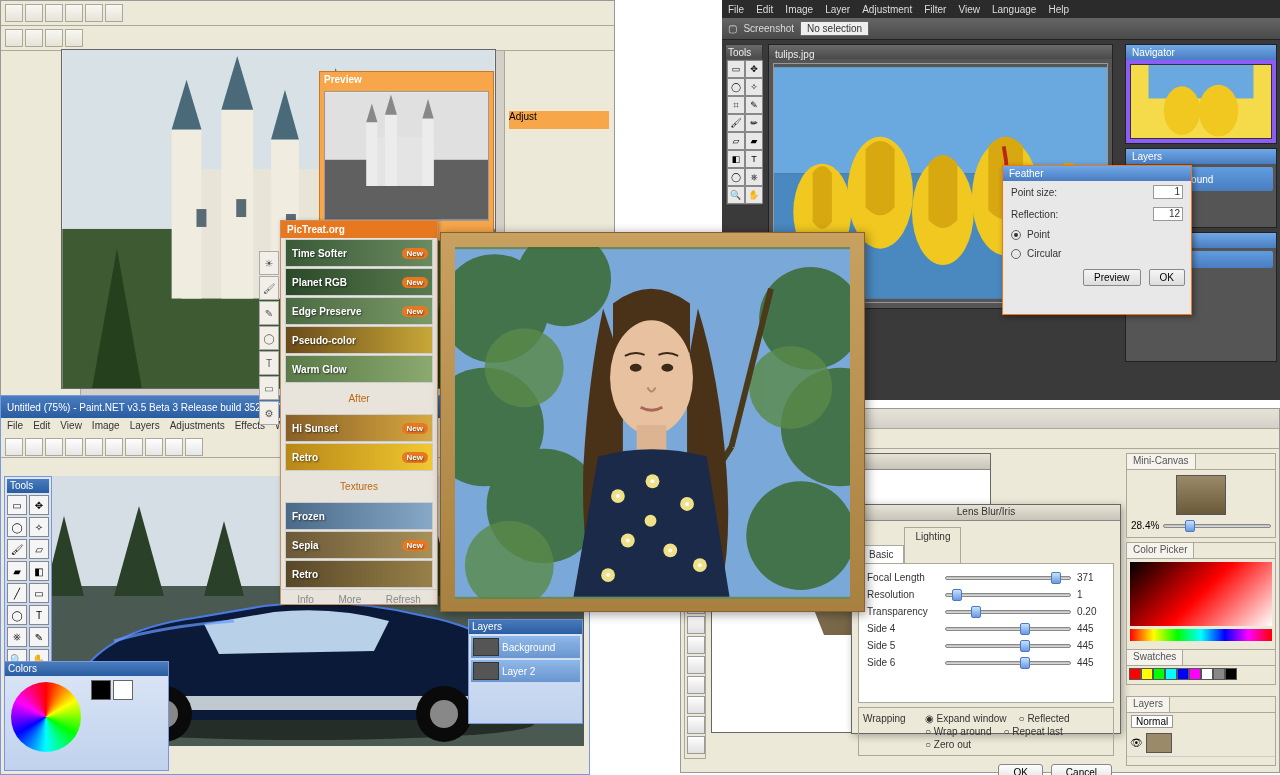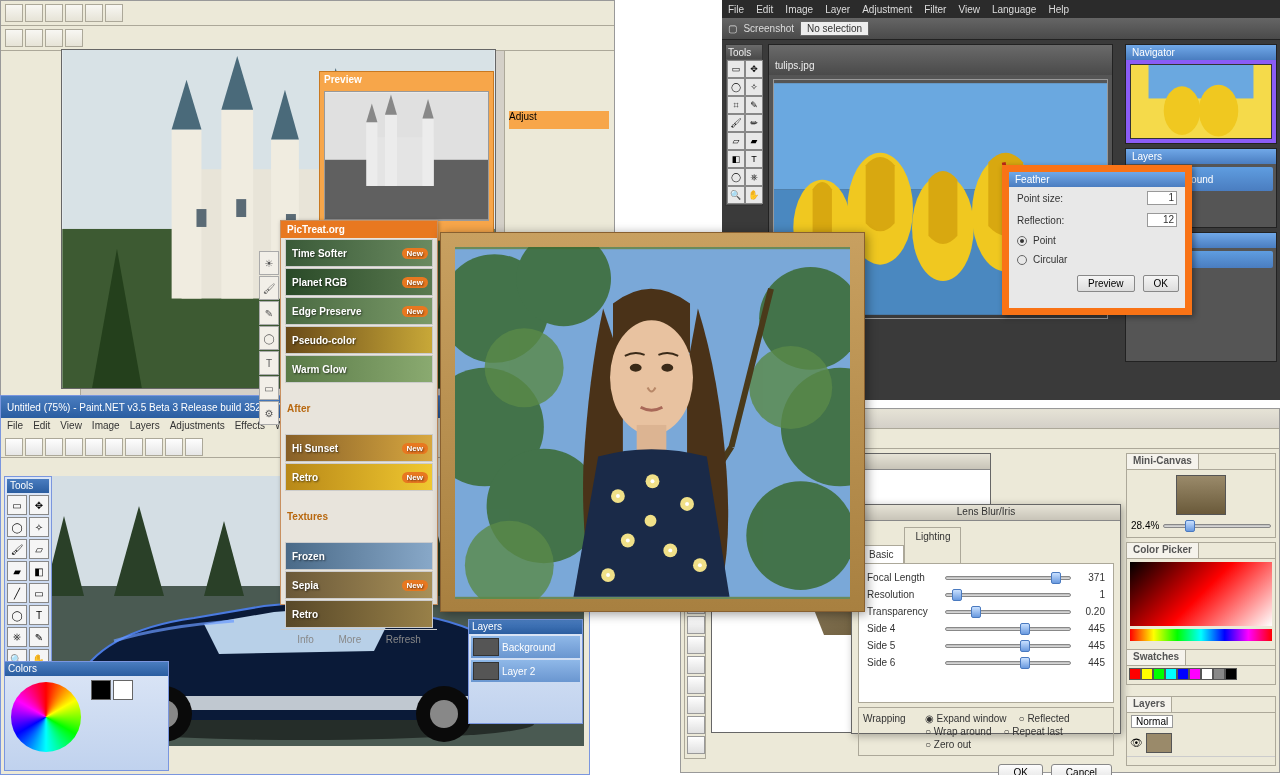--- a/index.html
+++ b/index.html
@@ -21,30 +21,30 @@
 
 .app2 { position: absolute; right: 0; top: 0; width: 558px; height: 400px; background: #3a3a3a; }
 .app2 .menubar { height: 18px; background: #2b2b2b; display: flex; padding: 0 6px; gap: 12px; align-items: center; color: #ddd; }
 .app2 .menu-item { color: #ddd; cursor: pointer; }
 .app2 .toolbar { height: 22px; background: linear-gradient(#656565,#4a4a4a); border-bottom: 1px solid #222; display: flex; align-items: center; padding: 0 6px; gap: 6px; color: #ddd; }
 .app2 .toolpane { position: absolute; left: 3px; top: 44px; width: 38px; background: #555; border: 1px solid #333; }
 .app2 .toolpane-title { background: linear-gradient(#6a6a6a,#4a4a4a); color: #eee; padding: 2px; height: 14px; }
 .app2 .toolgrid { display: grid; grid-template-columns: 18px 18px; gap: 0; padding: 1px; }
 .app2 .tool { width: 18px; height: 18px; background: #e8e8e8; border: 1px solid #888; display: flex; align-items: center; justify-content: center; font-size: 9px; }
 .app2 .doc { position: absolute; left: 46px; top: 44px; width: 345px; height: 265px; background: #555; border: 1px solid #222; }
-.app2 .doc-title { background: linear-gradient(#6a6a6a,#4a4a4a); color: #eee; padding: 15px 6px; height: 14px; }
+.app2 .doc-title { background: linear-gradient(#6a6a6a,#4a4a4a); color: #eee; padding: 4px 6px; height: 14px; }
 .app2 .doc-canvas { margin: 4px; border: 1px solid #999; height: 240px; position: relative; overflow: hidden; }
 .app2 .nav-panel { position: absolute; right: 3px; top: 44px; width: 152px; height: 100px; background: #8b5cf6; border: 1px solid #222; }
 .app2 .panel-title { background: linear-gradient(#70a8e8,#4a7dc0); color: #fff; padding: 2px 6px; height: 15px; display: flex; align-items: center; gap: 4px; }
 .app2 .nav-thumb { margin: 4px; height: 75px; background: #f5da4a; border: 1px solid #333; }
 .app2 .layers-panel { position: absolute; right: 3px; top: 148px; width: 152px; height: 80px; background: #555; border: 1px solid #222; }
 .app2 .layer-row { display: flex; align-items: center; gap: 4px; padding: 3px; background: linear-gradient(#5f9de0,#4a7dc0); margin: 3px; border-radius: 2px; color: #fff; }
 .app2 .layer-thumb { width: 24px; height: 18px; background: #f5da4a; border: 1px solid #333; }
 .app2 .history-panel { position: absolute; right: 3px; top: 232px; width: 152px; height: 130px; background: #555; border: 1px solid #222; }
-.app2 .dialog { position: absolute; left: 280px; top: 165px; width: 190px; height: 150px; background: #e8e8e8; border: 7px solid #f97316; box-shadow: 2px 2px 6px rgba(0,0,0,0.4); }
+.app2 .dialog { position: absolute; left: 280px; top: 165px; width: 190px; height: 150px; background: #e8e8e8; border: 1px solid #f97316; box-shadow: 2px 2px 6px rgba(0,0,0,0.4); }
 .app2 .dialog-title { background: linear-gradient(#70a8e8,#4a7dc0); color: #fff; padding: 2px 6px; height: 15px; }
 .app2 .dialog-row { display: flex; align-items: center; padding: 4px 8px; gap: 6px; color: #333; }
 .app2 .dialog-input { width: 30px; height: 14px; border: 1px solid #999; background: #fff; text-align: right; padding-right: 2px; }
 .app2 .dialog-btn { padding: 2px 10px; background: linear-gradient(#f5f5f5,#ddd); border: 1px solid #888; border-radius: 2px; cursor: pointer; }
 .app2 .dialog-btns { display: flex; gap: 8px; justify-content: flex-end; padding: 6px; }
 .app2 .radio { width: 10px; height: 10px; border-radius: 50%; border: 1px solid #666; }
 .app2 .radio.checked::after { content: ''; display: block; width: 4px; height: 4px; background: #333; border-radius: 50%; margin: 2px; }
 
 
 .app3 { position: absolute; left: 0; top: 395px; width: 590px; height: 380px; background: #ece9d8; border: 1px solid #7a96df; }
@@ -77,45 +77,45 @@
 .app4 .gem { width: 90px; height: 70px; background: linear-gradient(135deg,#8a7a5a,#6a5a3a); clip-path: polygon(50% 0,100% 35%,80% 100%,20% 100%,0 35%); }
 .app4 .dialog { position: absolute; left: 170px; top: 95px; width: 270px; height: 230px; background: #ece9d8; border: 1px solid #666; box-shadow: 2px 2px 8px rgba(0,0,0,0.3); }
 .app4 .dlg-title { height: 16px; background: linear-gradient(#e6e3d6,#c8c4b8); border-bottom: 1px solid #888; padding: 1px 6px; color: #333; text-align: center; }
 .app4 .tabs { display: flex; gap: 0; margin: 6px 6px 0 6px; }
 .app4 .tab { padding: 3px 10px; background: #ece9d8; border: 1px solid #aca899; border-bottom: none; cursor: pointer; color: #333; }
 .app4 .tab.active { background: #fff; margin-top: 18px; }
 .app4 .dlg-body { margin: 0 6px; padding: 8px; background: #fff; border: 1px solid #aca899; height: 140px; }
 .app4 .slider-row { display: flex; align-items: center; gap: 6px; margin-bottom: 6px; color: #333; }
 .app4 .slider-track { flex: 1; height: 4px; background: linear-gradient(#bbb,#ddd); border: 1px solid #888; border-radius: 2px; position: relative; }
 .app4 .slider-thumb { position: absolute; width: 10px; height: 12px; background: linear-gradient(#c8e0ff,#6a9adf); border: 1px solid #4a7ac0; border-radius: 2px; top: -5px; }
-.app4 .slider-val { width: 28px; text-align: right; }
+.app4 .slider-val { width: 28px; text-align: left; }
 .app4 .wrap-group { margin: 4px 6px; padding: 4px; border: 1px solid #aca899; }
 .app4 .wrap-row { display: flex; gap: 12px; padding: 1px 0; color: #333; }
 .app4 .dlg-btns { display: flex; justify-content: flex-end; gap: 8px; padding: 4px 8px; }
 .app4 .dbtn { padding: 2px 14px; background: linear-gradient(#fdfdfd,#e4e4e4); border: 1px solid #888; border-radius: 3px; cursor: pointer; }
 .app4 .nav-panel { position: absolute; right: 3px; top: 44px; width: 150px; height: 85px; background: #ece9d8; border: 1px solid #aca899; }
-.app4 .panel-tabs { display: flex; height: 16px; border-bottom: 1px solid #aca899; font-weight: bold; }
+.app4 .panel-tabs { display: flex; height: 16px; border-bottom: 1px solid #aca899; }
 .app4 .ptab { padding: 1px 6px; border-right: 1px solid #aca899; color: #555; background: #f5f3ec; }
 .app4 .nav-body { height: 50px; display: flex; align-items: center; justify-content: center; padding: 4px; }
 .app4 .nav-thumb2 { width: 50px; height: 40px; background: linear-gradient(#9a8a6a,#6a5a3a); border: 1px solid #555; }
 .app4 .nav-slider-row { display: flex; align-items: center; gap: 4px; padding: 0 4px; }
 .app4 .color-panel { position: absolute; right: 3px; top: 133px; width: 150px; height: 110px; background: #ece9d8; border: 1px solid #aca899; }
 .app4 .gradient-area { margin: 3px; height: 64px; background: linear-gradient(135deg,#000 0%,#f00 50%,#fff 100%); }
 .app4 .hue-strip { margin: 0 3px; height: 12px; background: linear-gradient(to right,red,yellow,lime,cyan,blue,magenta,red); }
 .app4 .swatch-panel { position: absolute; right: 3px; top: 240px; width: 150px; height: 36px; background: #ece9d8; border: 1px solid #aca899; }
 .app4 .swatch-row { display: flex; gap: 0; margin: 2px; }
 .app4 .sw { width: 12px; height: 12px; border: 1px solid #555; }
 .app4 .layers-panel2 { position: absolute; right: 3px; top: 287px; width: 150px; height: 70px; background: #ece9d8; border: 1px solid #aca899; }
 .app4 .lrow2 { display: flex; align-items: center; gap: 4px; padding: 3px; border-bottom: 1px solid #ccc; }
 .app4 .eye { width: 12px; height: 12px; }
 
 
 .fx-panel { position: absolute; left: 280px; top: 220px; width: 158px; height: 385px; background: #e8e4dc; border: 1px solid #c89060; box-shadow: 1px 1px 4px rgba(0,0,0,0.3); z-index: 10; }
 .fx-panel .fx-title { background: #e87820; color: #fff; padding: 3px 6px; font-weight: bold; }
-.fx-panel .fx-section { color: #b86810; padding: 19px 6px; font-weight: bold; }
+.fx-panel .fx-section { color: #b86810; padding: 9px 6px; font-weight: normal; text-align: center; }
 .fx-panel .fx-item { height: 28px; margin: 1px 4px; border: 1px solid #ccc; display: flex; align-items: center; position: relative; overflow: hidden; color: #fff; font-weight: bold; padding-left: 6px; text-shadow: 1px 1px 2px rgba(0,0,0,0.6); }
 .fx-panel .fx-badge { position: absolute; right: 4px; background: #e87820; color: #fff; border-radius: 8px; padding: 1px 5px; font-size: 8px; }
 .fx-panel .fx-toolcol { position: absolute; left: -22px; top: 30px; width: 22px; }
 .fx-panel .fx-tbtn { width: 20px; height: 24px; border: 1px solid #aaa; background: #f2efe8; margin-bottom: 1px; display: flex; align-items: center; justify-content: center; color: #555; }
 .fx-panel .fx-bottom { display: flex; justify-content: space-around; padding: 4px; border-top: 1px solid #ccc; color: #888; }
 
 
 .portrait { position: absolute; left: 440px; top: 232px; width: 425px; height: 380px; background: linear-gradient(#c8a060,#a88040); border: 1px solid #886030; z-index: 20; box-shadow: 2px 2px 10px rgba(0,0,0,0.4); }
 .portrait-inner { margin: 14px; height: 352px; background: #6a8a5a; position: relative; overflow: hidden; }
 

